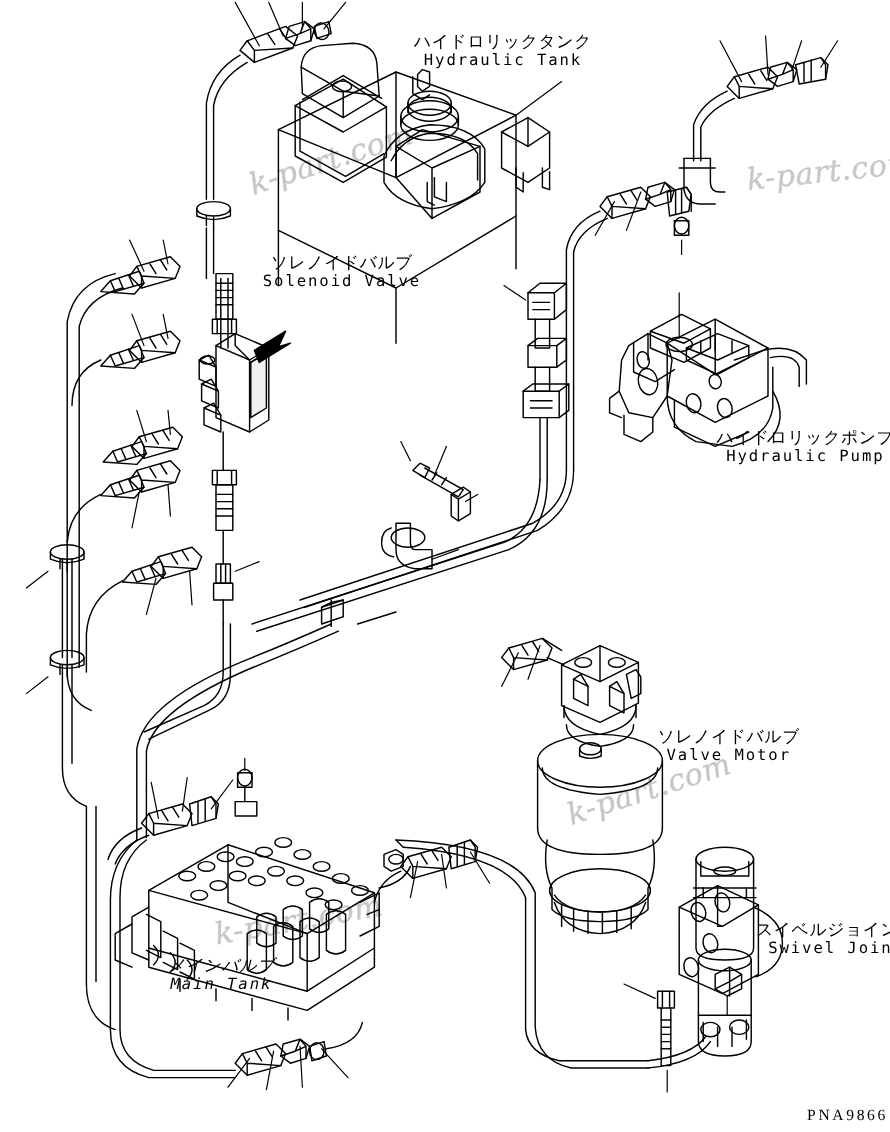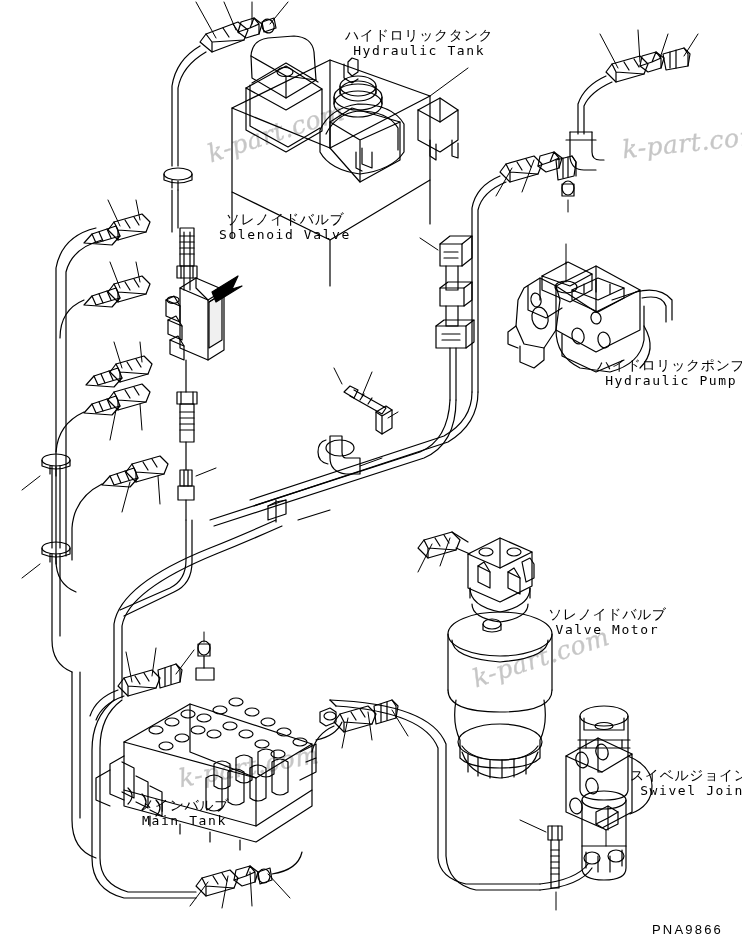--- a/index.html
+++ b/index.html
@@ -42,23 +42,23 @@
   .label .en {
     display: block;
     font-family: "DejaVu Sans Mono", "Liberation Mono", monospace;
     font-size: 13px;
     letter-spacing: 1.6px;
     text-align: center;
     margin-top: 1px;
   }
   .partno {
     position: absolute;
-    right: 19px;
+    right: 2px;
     bottom: 6px;
-    font-family: Liberation Sans, sans-serif;
+    font-family: Liberation Serif, serif;
     font-size: 13px;
     letter-spacing: 2.2px;
     color: #000;
   }
   .watermark {
     position: absolute;
     font-family: "DejaVu Serif", "Liberation Serif", serif;
     font-style: italic;
     font-size: 24px;
     color: #000;
@@ -627,20 +627,20 @@
   <div class="label" style="left:548px; top:607px;">
     <span class="jp">ソレノイドバルブ</span>
     <span class="en">Valve Motor</span>
   </div>
 
   <div class="label" style="left:630px; top:768px;">
     <span class="jp">スイベルジョイント</span>
     <span class="en">Swivel Joint</span>
   </div>
 
-  <div class="label" style="left:140px; top:798px;">
+  <div class="label" style="left:140px; top:798px;font-style:italic;">
     <span class="jp">メインバルブ</span>
     <span class="en">Main Tank</span>
   </div>
 
   <div class="partno">PNA9866</div>
 
 </div>
 
 </body></html>

